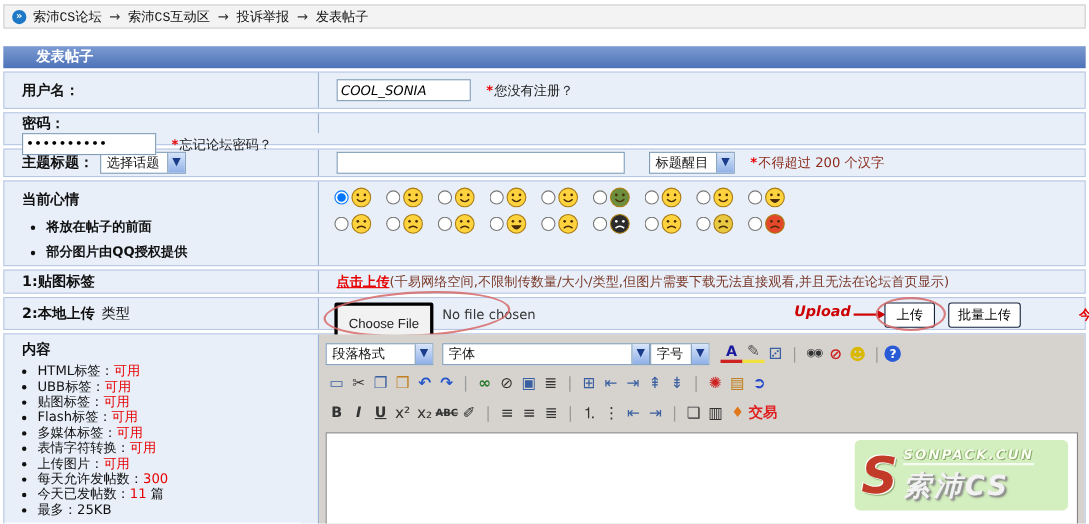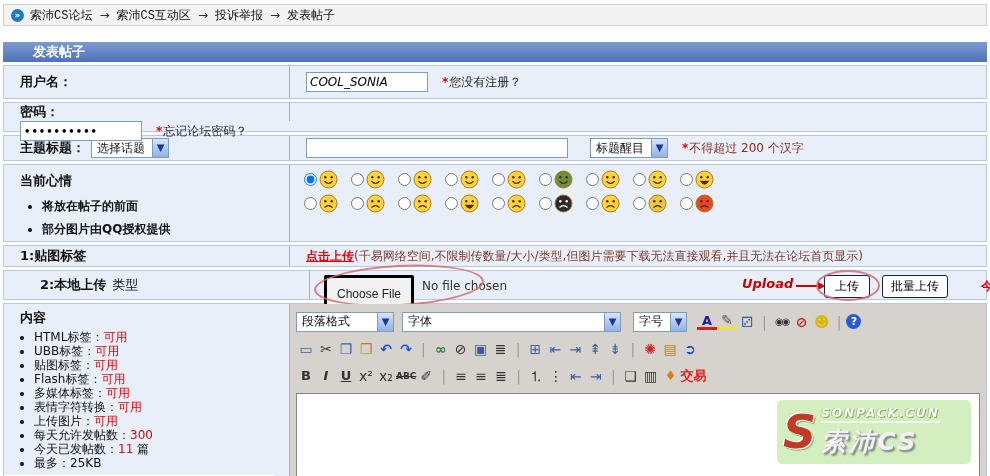--- a/index.html
+++ b/index.html
@@ -22,21 +22,21 @@
     font-weight:bold; font-size:13px; line-height:20px; padding-left:30px; }
 
   .frow { display:flex; background:#e9eff9; border:1px solid #b7c7e4; margin-top:3px; }
   .flabel { width:286px; border-right:1px solid #9db3d6; padding-left:16px;
     font-size:13px; font-weight:bold; flex-shrink:0; }
   .fl-center { display:flex; align-items:center; gap:6px; }
   .fcontent { flex:1; position:relative; font-size:12px; }
   .fc-center { display:flex; align-items:center; padding-left:16px; }
 
   .r-user { height:34px; } .r-pass { height:30px;flex-direction:column; } .r-subj { height:26px; }
-  .r-mood { height:78px; } .r-remote { height:22px; } .r-local { height:30px;padding-left:20px; }
+  .r-mood { height:78px; } .r-remote { height:22px; } .r-local { height:30px; }
   .r-content { height:216px; }
 
   .txt { height:20px; border:1px solid #7f9db9; font-size:12px; padding:1px 3px;
     background:#fff; font-family:"DejaVu Sans",sans-serif; }
   .w120 { width:122px;font-style:italic; } .w262 { width:262px; }
   .pwd { letter-spacing:1px; font-weight:bold; font-size:10px; }
   .hint { margin-left:14px; color:#222; }
   .star { color:#e60000; font-weight:bold; margin-right:1px; }
   .hint-maroon { color:#8a2a1a; }
 
@@ -87,21 +87,21 @@
   .c-list li { margin-bottom:0; }
   .red { color:#e60000; }
   .label-gap { height:5px; background:#fff; width:270px; margin:5px 0 4px -16px; }
 
   .editor-cell { background:#d6d3ce; padding:4px 6px 0 6px; }
   .tb-row { display:flex; align-items:center; height:27px; }
   .tb-ic { min-width:20px; text-align:center; font-size:14px; color:#333; cursor:pointer;
     line-height:18px; }
   .tb-sep { color:#9a9a9a; margin:0 5px; font-size:14px; }
   .sel-para { width:98px; margin-right:8px; justify-content:space-between; background:#fff; }
-  .sel-font { width:219px; margin-right:12px; justify-content:space-between; background:#fff; }
+  .sel-font { width:189px; margin-right:0; justify-content:space-between; background:#fff; }
   .sel-size { width:54px; margin-right:10px; justify-content:space-between; background:#fff; }
   .tb-fontcolor { color:#1a1aa0; font-weight:bold; font-size:13px; border-bottom:3px solid #cc2222; line-height:13px; }
   .tb-highlight { border-bottom:3px solid #f0e040; line-height:13px; color:#555; }
   .tb-help { background:#2a5bd7; color:#fff; border-radius:50%; width:15px; height:15px;
     min-width:15px; line-height:15px; font-size:11px; font-weight:bold; }
   .tb-smiley { color:#d8b800; font-size:15px; }
   .tb-noentry { color:#cc2222; font-weight:bold; }
   .tb-find { letter-spacing:-2px; font-size:10px; color:#333; }
   .tb-undo { color:#2255cc; font-weight:bold; }
   .tb-blue { color:#3a5fa0; }

